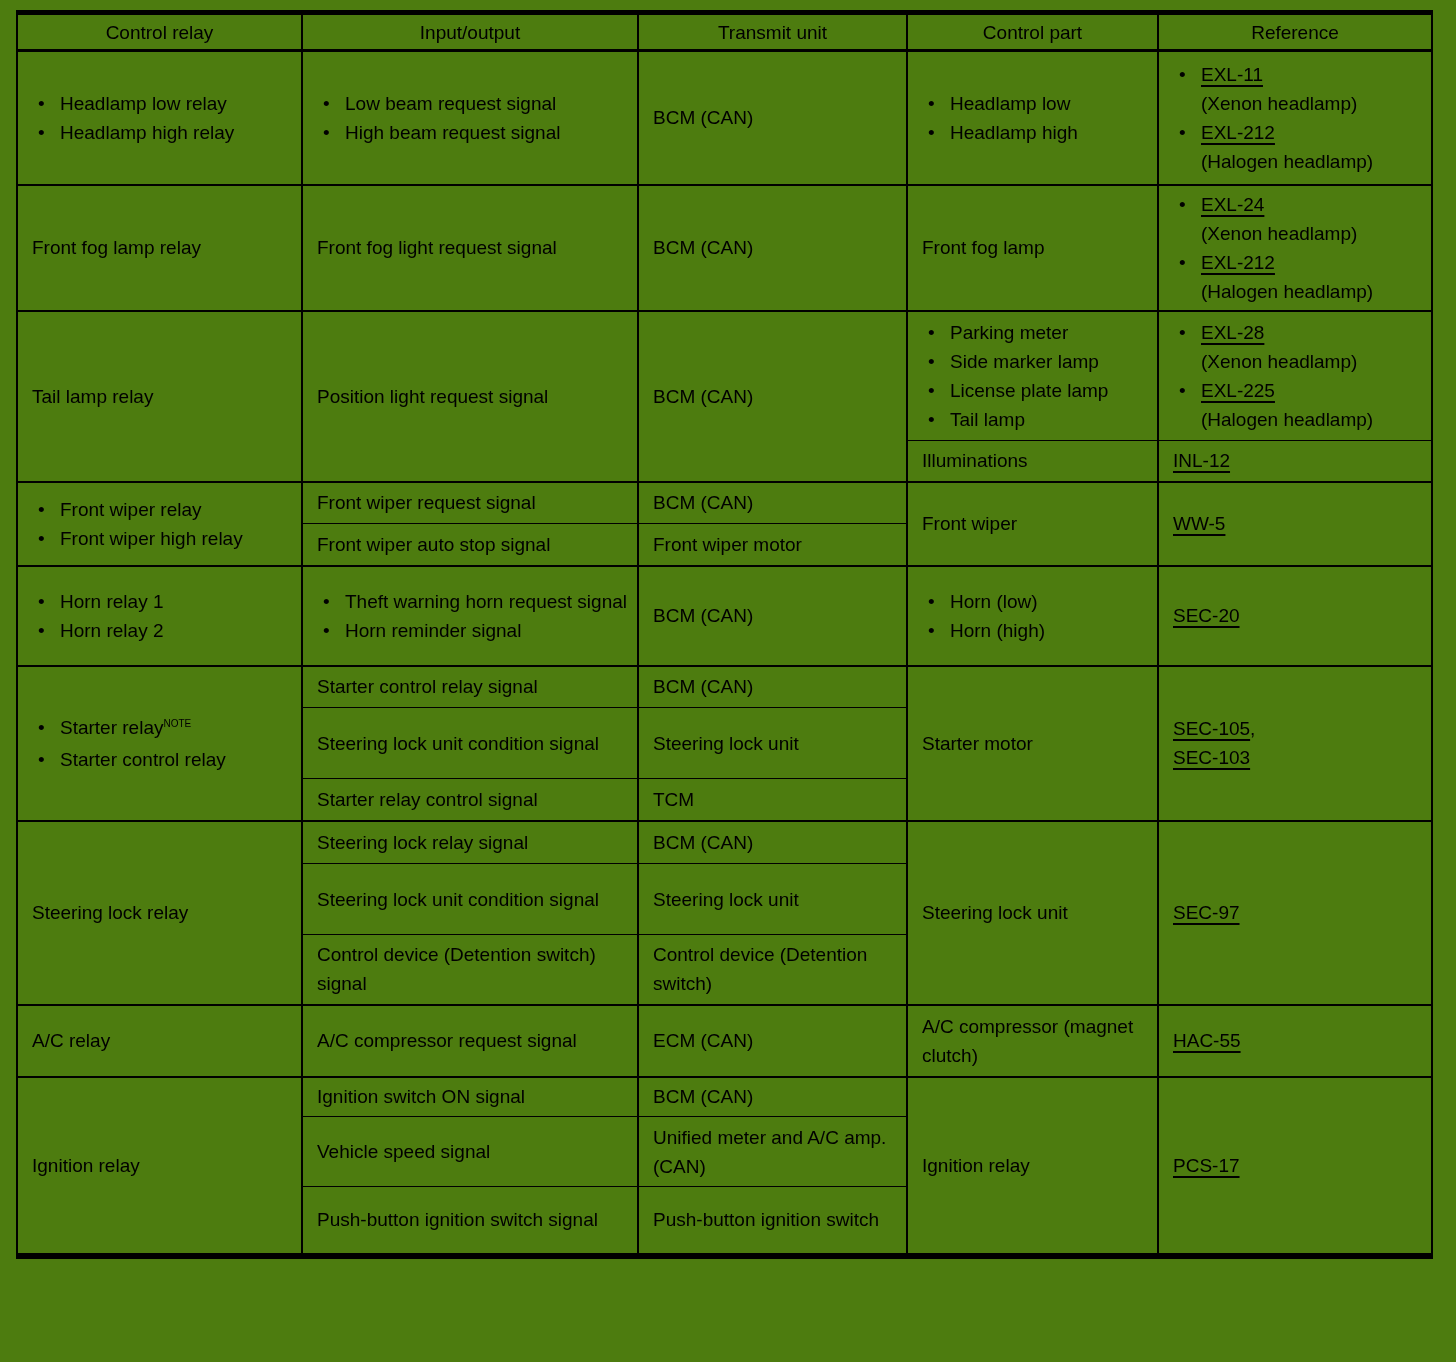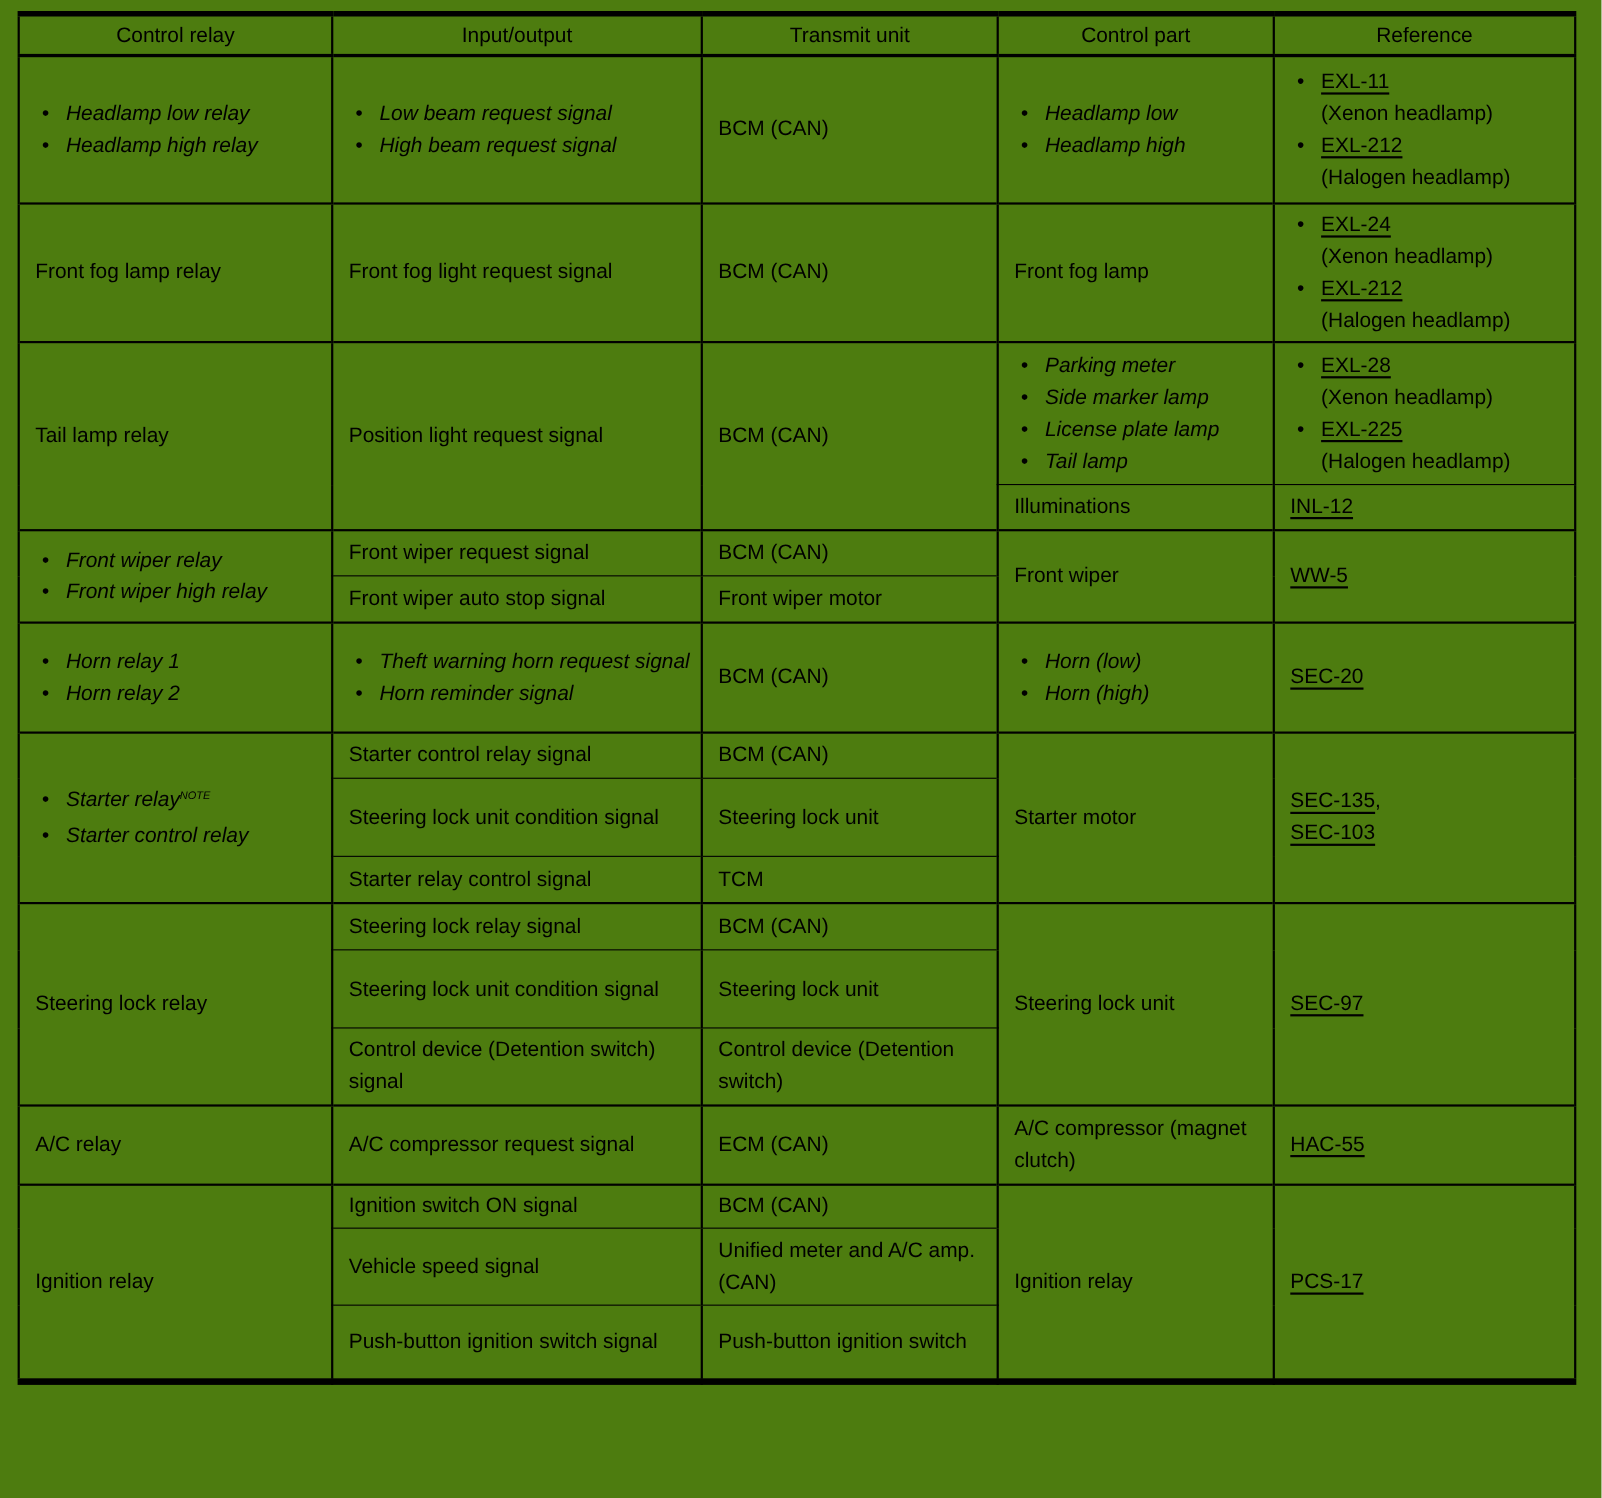--- a/index.html
+++ b/index.html
@@ -11,21 +11,21 @@
                 border:2px solid #000; border-top:5px solid #000; border-bottom:6px solid #000; }
   th, td { font-size:19px; line-height:29px; font-weight:normal; padding:4px 8px 4px 14px; overflow:hidden; }
   th { text-align:center; vertical-align:middle; border:2px solid #000; border-top:5px solid #000; border-bottom:3px solid #000; padding:0; }
   td { text-align:left; vertical-align:middle; border:1px solid #000; border-left:2px solid #000; border-right:2px solid #000; }
   tr.gs > td { border-top:2px solid #000;margin-left:31px; }
 
   tr.h38{height:38px} tr.h40{height:40px} tr.h41{height:41px} tr.h42{height:42px} tr.h43{height:43px}
   tr.h69{height:69px} tr.h70{height:70px} tr.h71{height:71px} tr.h72{height:72px}
   tr.h100{height:100px} tr.h125{height:125px} tr.h130{height:130px} tr.h134{height:134px}
 
-  .li { position:relative; padding-left:28px;font-style:italic; }
+  .li { position:relative; padding-left:28px; }
   .li::before { content:"\2022"; position:absolute; left:6px; top:0; }
 
   .ref-entry { position:relative; padding-left:28px; }
   .ref-entry::before { content:"\2022"; position:absolute; left:6px; top:0; }
 
   .link { text-decoration:underline; text-underline-offset:4px; text-decoration-thickness:1.5px; cursor:pointer; }
   .sup { font-size:10px; position:relative; top:-7px; }
 
   .note-block { position:absolute; left:24px; top:1344px;margin-top:46px; }
   .note-label { font-size:20px; font-weight:bold; line-height:24px; }
@@ -156,21 +156,21 @@
 
     <tr class="gs h42">
       <td rowspan="3">
         <div class="li"><span>Starter relay</span><span class="sup">NOTE</span></div>
         <div class="li"><span>Starter control relay</span></div>
       </td>
       <td><span>Starter control relay signal</span></td>
       <td><span>BCM (CAN)</span></td>
       <td rowspan="3"><span>Starter motor</span></td>
       <td rowspan="3">
-        <div><span class="link">SEC-135</span><span>,</span></div>
+        <div><span class="link">SEC-105</span><span>,</span></div>
         <div><span class="link">SEC-103</span><span></span></div>
       </td>
     </tr>
     <tr class="h71">
       <td><span>Steering lock unit condition signal</span></td>
       <td><span>Steering lock unit</span></td>
     </tr>
     <tr class="h42">
       <td><span>Starter relay control signal</span></td>
       <td><span>TCM</span></td>

